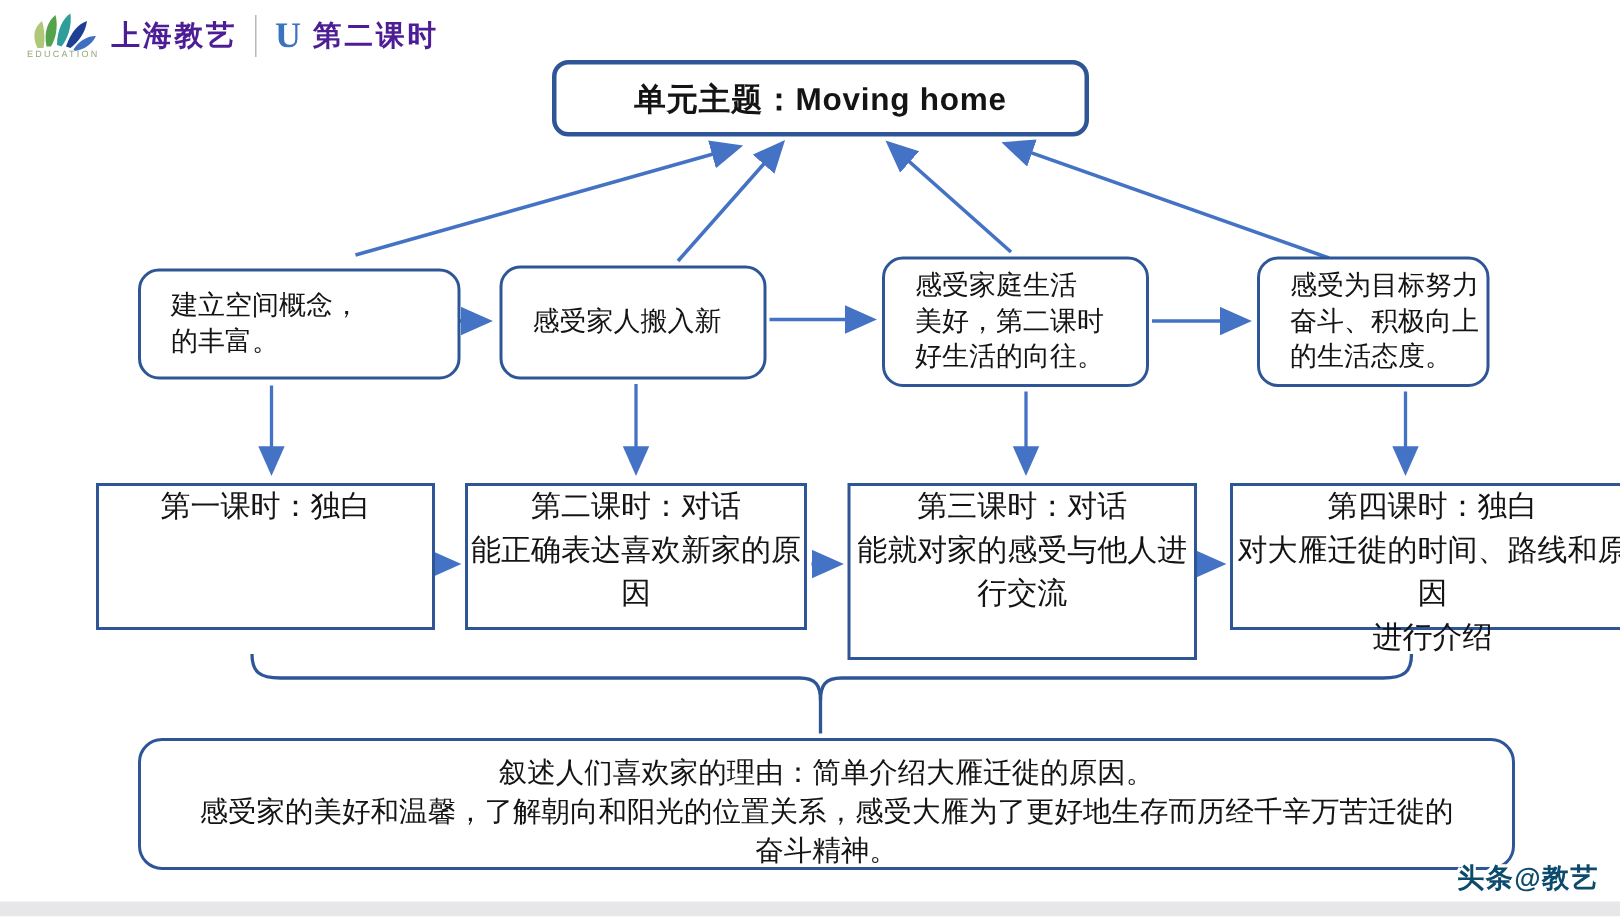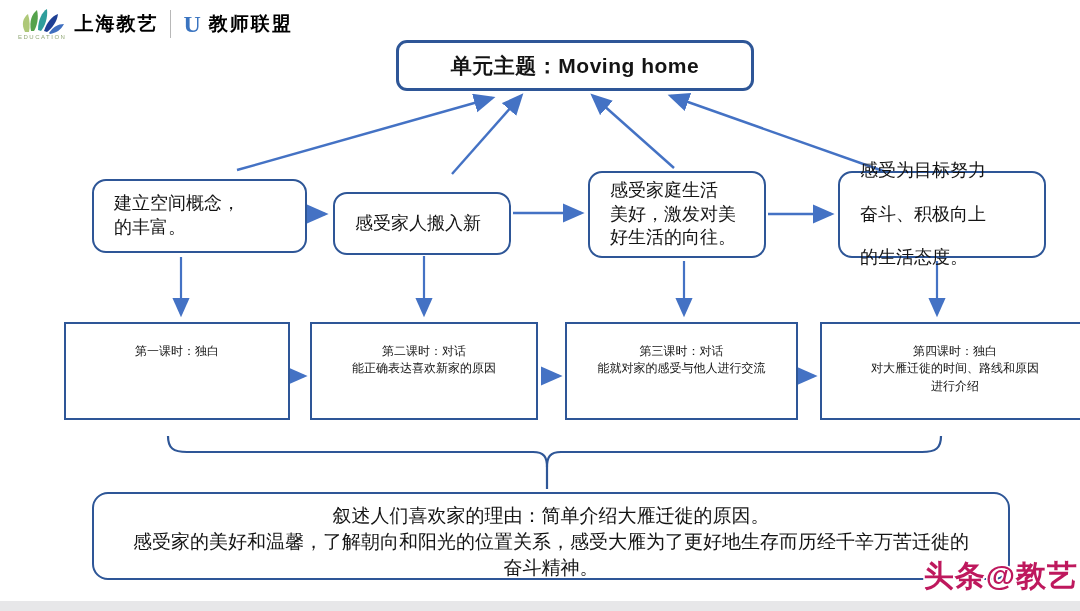--- a/index.html
+++ b/index.html
@@ -7,52 +7,52 @@
   body { font-family:"Liberation Sans", sans-serif; background:#ffffff; }
   .slide { position:relative; width:1080px; height:611px; background:#ffffff; overflow:hidden; }
 
   
   .arrows { position:absolute; left:0; top:0; width:1080px; height:611px; z-index:1; }
 
   
   .logo { position:absolute; left:18px; top:8px; display:flex; align-items:center; z-index:3; }
   .lotus-wrap { display:flex; flex-direction:column; align-items:center; margin-right:8px; }
   .lotus-edu { font-size:6px; letter-spacing:1.5px; color:#93a978; margin-top:-2px; }
-  .logo-cn { font-family:"Liberation Serif", serif; font-size:19px; color:#000000; letter-spacing:2px; font-weight:bold; }
+  .logo-cn { font-family:"Liberation Serif", serif; font-size:19px; color:#4c1d95; letter-spacing:2px; font-weight:bold; }
   .logo-divider { width:1px; height:28px; background:#b8b8b8; margin:0 12px; }
   .u-icon { font-size:24px; font-weight:bold; color:#3a74c0; font-family:"Liberation Serif", serif; margin-right:8px; line-height:1; }
 
   
   .box { position:absolute; background:#ffffff; border:2.5px solid #2e5697; z-index:2; color:#141414; }
   .rounded { border-radius:14px; }
 
   .title-box { left:368px; top:40px; width:358px; height:51px; border-width:3px; border-radius:11px;
-               display:flex; align-items:center; justify-content:center;margin-left:28px; }
+               display:flex; align-items:center; justify-content:center; }
   .title-box .t { font-size:21px; font-weight:bold; letter-spacing:0.5px; }
 
   .obj { display:flex; flex-direction:column; justify-content:center; padding-left:20px;
          font-size:18px; line-height:1.32; }
   .obj1 { left:92px;  top:179px; width:215px; height:74px; }
-  .obj2 { left:333px; top:192px; width:178px; height:63px; }
+  .obj2 { left:333px; top:177px; width:178px; height:76px; }
   .obj3 { left:588px; top:171px; width:178px; height:87px; }
-  .obj4 { left:838px; top:171px; width:208px; height:87px;gap:20px; }
+  .obj4 { left:838px; top:171px; width:155px; height:87px; }
 
-  .lesson { text-align:center; font-size:12px; line-height:1.45; padding-top:19px; }
+  .lesson { text-align:center; font-size:20px; line-height:1.45; }
   .les1 { left:64px;  top:322px; width:226px; height:98px; }
   .les2 { left:310px; top:322px; width:228px; height:98px; }
-  .les3 { left:565px; top:322px; width:233px; height:98px; }
+  .les3 { left:565px; top:322px; width:233px; height:118px; }
   .les4 { left:820px; top:322px; width:270px; height:98px; }
 
   .summary-box { left:92px; top:492px; width:918px; height:88px; border-radius:16px;
                  text-align:center; font-size:19px; line-height:1.38; padding-top:9px; }
   .summary-box .bold { font-weight:normal; }
 
   
-  .watermark { position:absolute; right:2px; bottom:14px; z-index:4;
-               font-size:30px; font-weight:bold; color:#be185d; letter-spacing:1px;
+  .watermark { position:absolute; right:14px; bottom:14px; z-index:4;
+               font-size:18px; font-weight:bold; color:#0c4a6e; letter-spacing:1px;
                text-shadow:-1.5px -1.5px 0 #fff, 1.5px -1.5px 0 #fff, -1.5px 1.5px 0 #fff, 1.5px 1.5px 0 #fff; }
 
   .footer-strip { position:absolute; left:0; bottom:0; width:1080px; height:10px; background:#e7e7e9; z-index:0; }
 </style>
 </head>
 <body>
 
 <div class="slide">
 
   <svg class="arrows" viewBox="0 0 1080 611" xmlns="http://www.w3.org/2000/svg">
@@ -91,37 +91,37 @@
         <path d="M12,23 C10,13 13,6 18,2 C20,10 18,18 15,23 Z" fill="#55a24c"></path>
         <path d="M19,22 C19,12 23,4 28,1 C29,10 26,18 22,23 Z" fill="#2f9e9b"></path>
         <path d="M25,23 C28,14 33,8 39,6 C38,14 33,20 28,24 Z" fill="#1e3f94"></path>
         <path d="M30,25 C34,19 39,16 45,16 C42,22 37,25 31,26 Z" fill="#3f6fc0"></path>
       </svg>
       <span class="lotus-edu">EDUCATION</span>
     </div>
     <span class="logo-cn">上海教艺</span>
     <span class="logo-divider"></span>
     <span class="u-icon">U</span>
-    <span class="logo-cn">教师联盟</span>
+    <span class="logo-cn">第二课时</span>
   </div>
 
   <div class="box title-box">
     <span class="t">单元主题：Moving home</span>
   </div>
 
   <div class="box rounded obj obj1">
     <span>建立空间概念，</span>
     <span>的丰富。</span>
   </div>
   <div class="box rounded obj obj2">
     <span>感受家人搬入新</span>
   </div>
   <div class="box rounded obj obj3">
     <span>感受家庭生活</span>
-    <span>美好，激发对美</span>
+    <span>美好，第二课时</span>
     <span>好生活的向往。</span>
   </div>
   <div class="box rounded obj obj4">
     <span>感受为目标努力</span>
     <span>奋斗、积极向上</span>
     <span>的生活态度。</span>
   </div>
 
   <div class="box lesson les1">
     <div>第一课时：独白</div>

